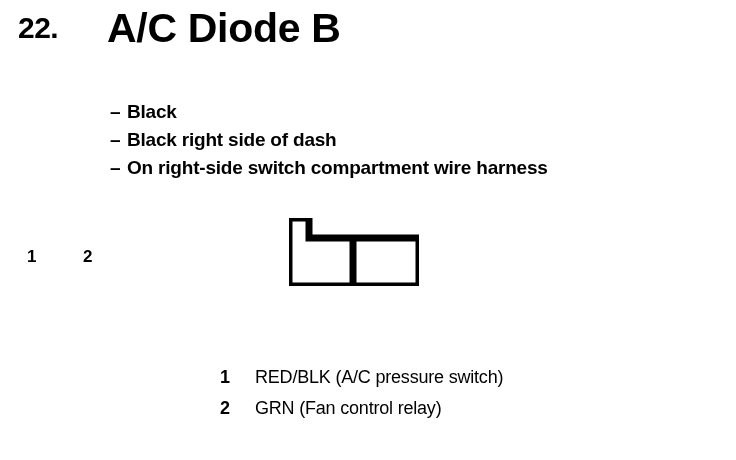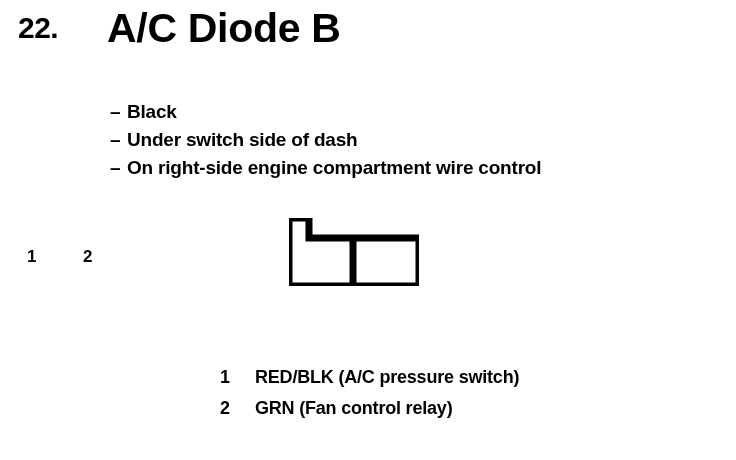--- a/index.html
+++ b/index.html
@@ -102,21 +102,21 @@
   }
   .legend-pin {
     width: 35px;
     flex: 0 0 35px;
     font-size: 18px;
     font-weight: bold;
     line-height: 31px;
   }
   .legend-label {
     font-size: 18px;
-    font-weight: bold;
+    font-weight: normal;
     line-height: 31px;
     letter-spacing: -0.2px;
   }
 
   
   .speck {
     position: absolute;
     width: 2px;
     height: 2px;
     background: #2a2a2a;
@@ -134,26 +134,26 @@
 
   <div class="bullets">
 
     <div class="bullet-row">
       <span class="bullet-dash">–</span>
       <span class="bullet-text">Black</span>
     </div>
 
     <div class="bullet-row">
       <span class="bullet-dash">–</span>
-      <span class="bullet-text">Under switch side of dash</span>
+      <span class="bullet-text">Black right side of dash</span>
     </div>
 
     <div class="bullet-row">
       <span class="bullet-dash">–</span>
-      <span class="bullet-text">On right-side engine compartment wire control</span>
+      <span class="bullet-text">On right-side switch compartment wire harness</span>
     </div>
 
   </div>
 
   <div id="connector">
     <svg class="conn-svg" width="130" height="68" viewBox="0 0 130 68">
 
       <path d="M 0 0 L 20 0 L 20 20 L 130 20 L 130 68 L 0 68 Z" fill="#ffffff" stroke="#000000" stroke-width="7" stroke-linejoin="miter"></path>
 
       <line x1="64" y1="20" x2="64" y2="68" stroke="#000000" stroke-width="7"></line>

